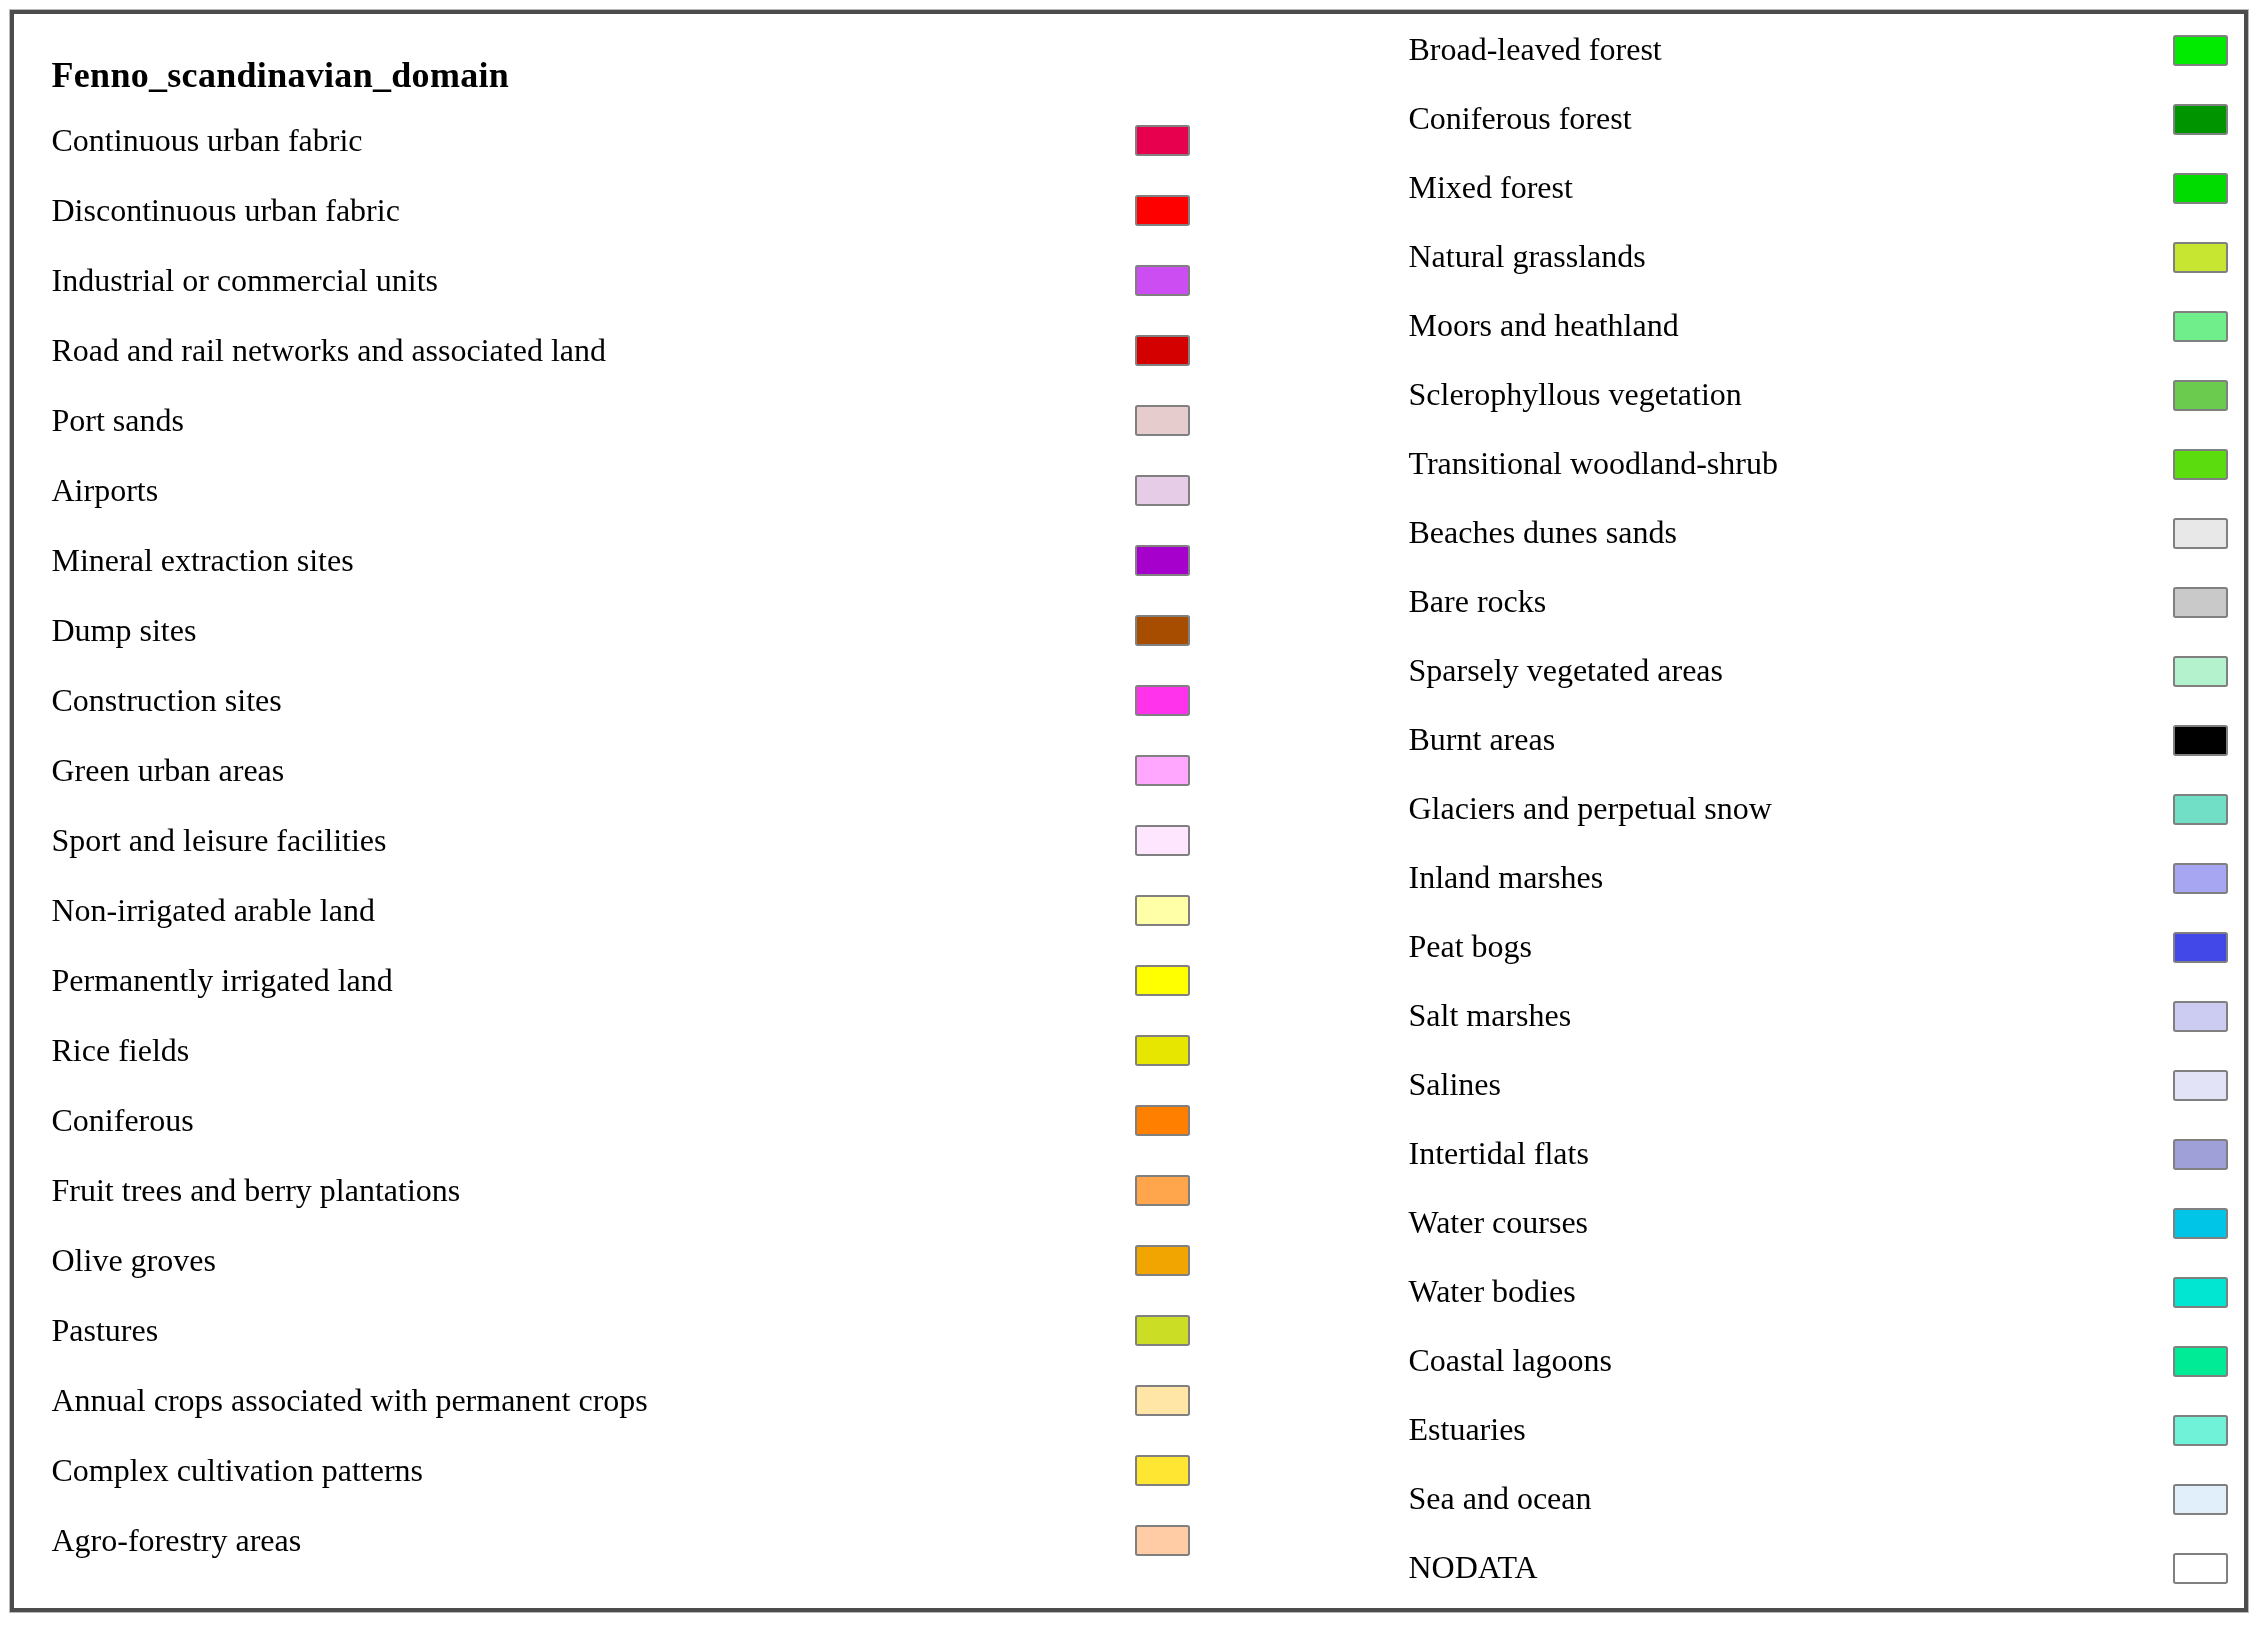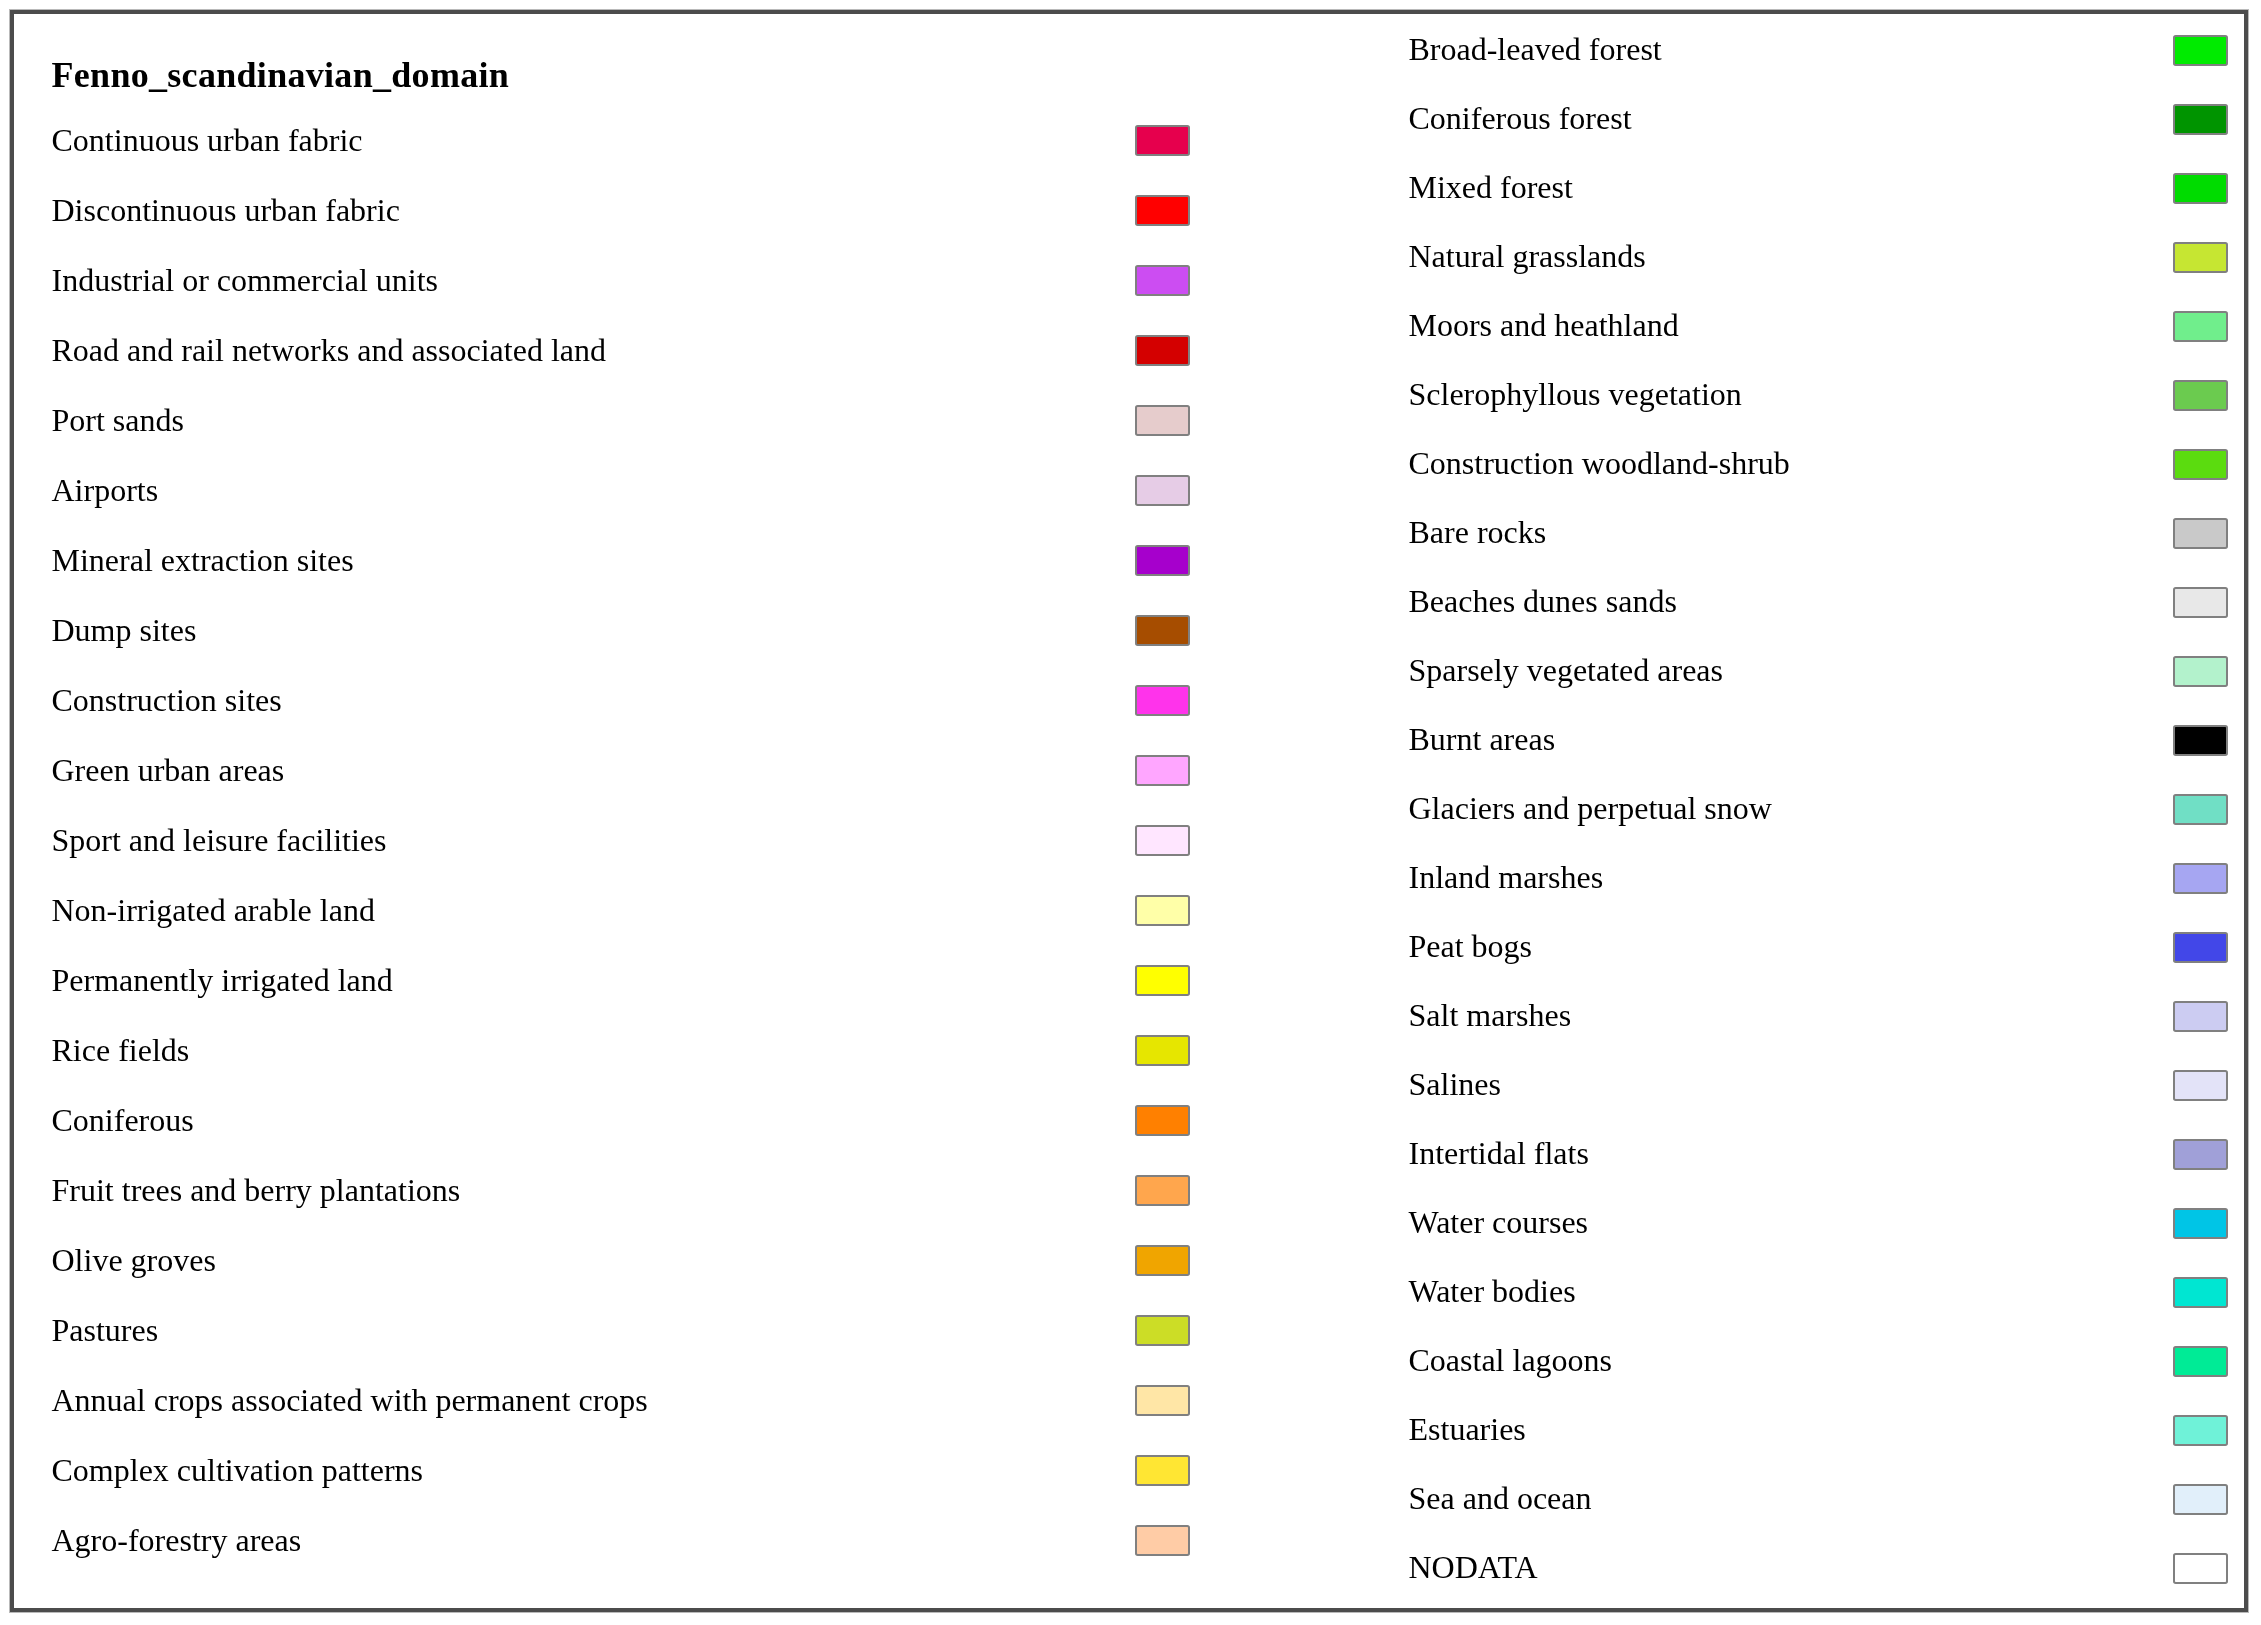--- a/index.html
+++ b/index.html
@@ -182,30 +182,30 @@
         </div>
         <div class="legend-row">
           <span class="legend-label">Moors and heathland</span>
           <span class="legend-swatch" style="background: rgb(112, 238, 140); border-color: rgb(128, 128, 128);"></span>
         </div>
         <div class="legend-row">
           <span class="legend-label">Sclerophyllous vegetation</span>
           <span class="legend-swatch" style="background: rgb(107, 203, 79); border-color: rgb(128, 128, 128);"></span>
         </div>
         <div class="legend-row">
-          <span class="legend-label">Construction woodland-shrub</span>
+          <span class="legend-label">Transitional woodland-shrub</span>
           <span class="legend-swatch" style="background: rgb(91, 220, 15); border-color: rgb(128, 128, 128);"></span>
+        </div>
+        <div class="legend-row">
+          <span class="legend-label">Beaches dunes sands</span>
+          <span class="legend-swatch" style="background: rgb(232, 232, 232); border-color: rgb(128, 128, 128);"></span>
         </div>
         <div class="legend-row">
           <span class="legend-label">Bare rocks</span>
           <span class="legend-swatch" style="background: rgb(201, 201, 201); border-color: rgb(128, 128, 128);"></span>
-        </div>
-        <div class="legend-row">
-          <span class="legend-label">Beaches dunes sands</span>
-          <span class="legend-swatch" style="background: rgb(232, 232, 232); border-color: rgb(128, 128, 128);"></span>
         </div>
         <div class="legend-row">
           <span class="legend-label">Sparsely vegetated areas</span>
           <span class="legend-swatch" style="background: rgb(179, 242, 204); border-color: rgb(128, 128, 128);"></span>
         </div>
         <div class="legend-row">
           <span class="legend-label">Burnt areas</span>
           <span class="legend-swatch" style="background: rgb(0, 0, 0); border-color: rgb(128, 128, 128);"></span>
         </div>
         <div class="legend-row">

